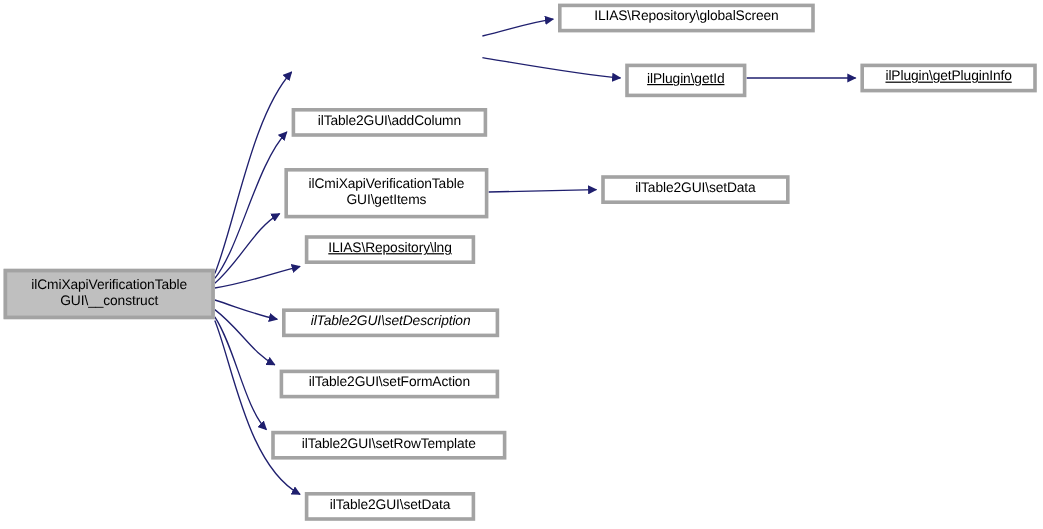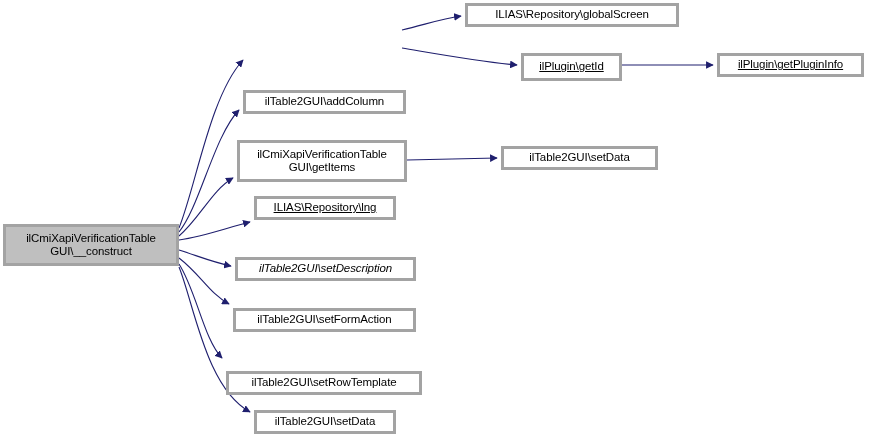--- a/index.html
+++ b/index.html
@@ -85,17 +85,17 @@
 GUI\getItems</div>
 
   <div class="node" style="left:501px; top:146px; width:157px; height:24px;">ilTable2GUI\setData</div>
 
   <div class="node" style="left:254px; top:196px; width:142px; height:24px;text-decoration:underline;">ILIAS\Repository\lng</div>
 
   <div class="node" style="left:235px; top:257px; width:181px; height:24px;font-style:italic;">ilTable2GUI\setDescription</div>
 
   <div class="node" style="left:233px; top:308px; width:183px; height:24px;">ilTable2GUI\setFormAction</div>
 
-  <div class="node" style="left:226px; top:359px; width:196px; height:24px;margin-top:12px;">ilTable2GUI\setRowTemplate</div>
+  <div class="node" style="left:226px; top:359px; width:196px; height:24px;">ilTable2GUI\setRowTemplate</div>
 
   <div class="node" style="left:254px; top:410px; width:142px; height:24px;">ilTable2GUI\setData</div>
 
 </div>
 
 </body></html>

